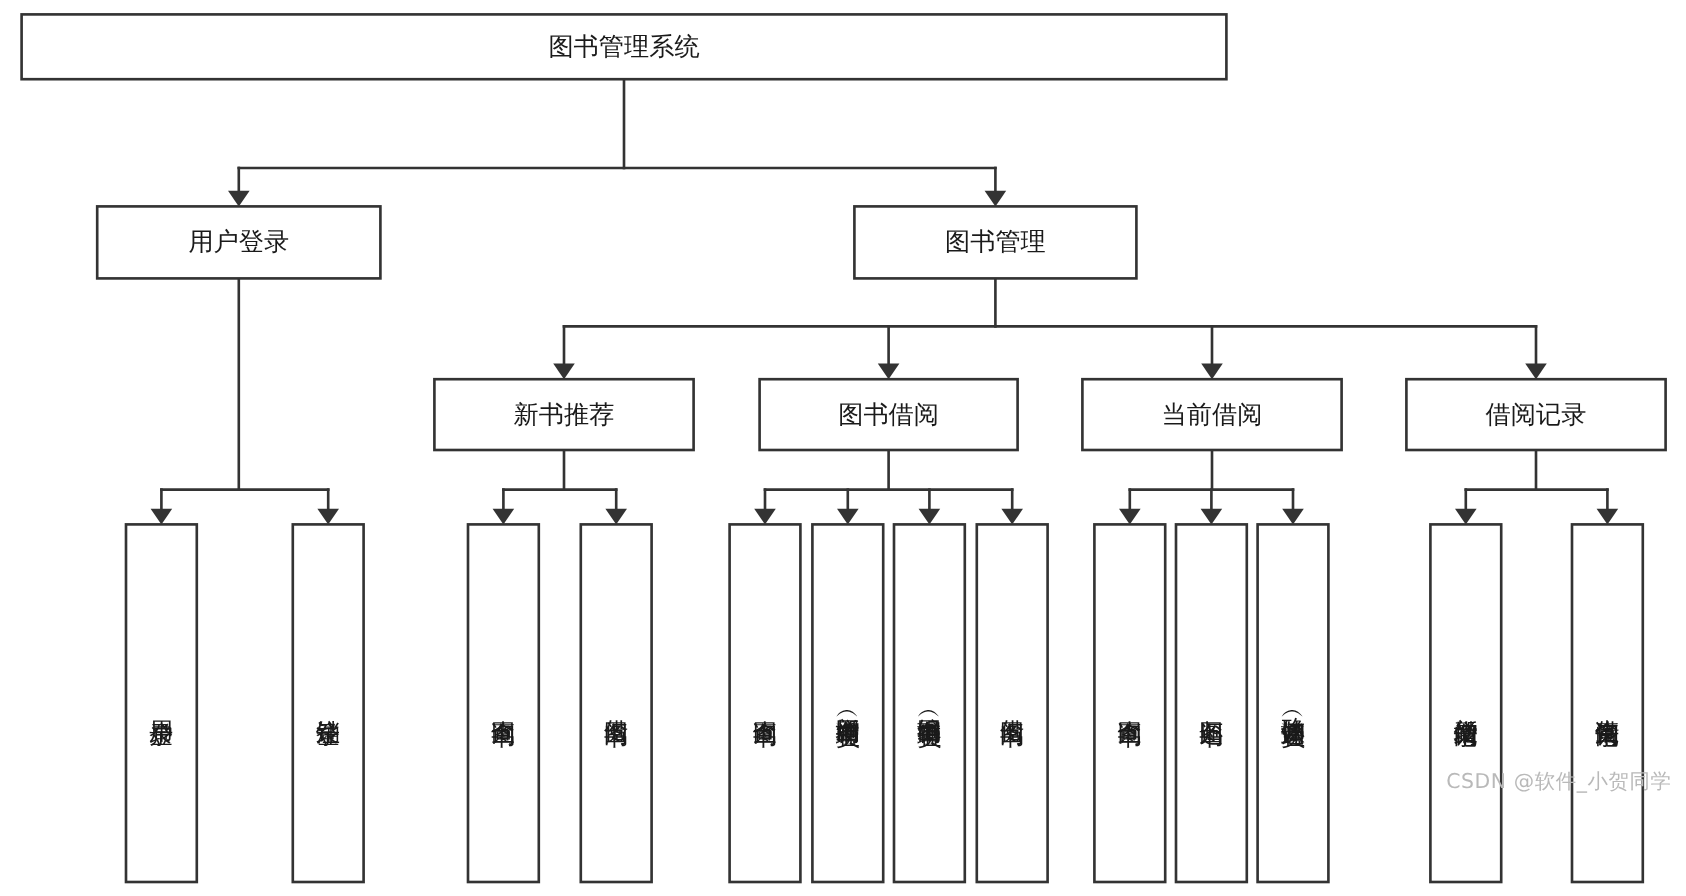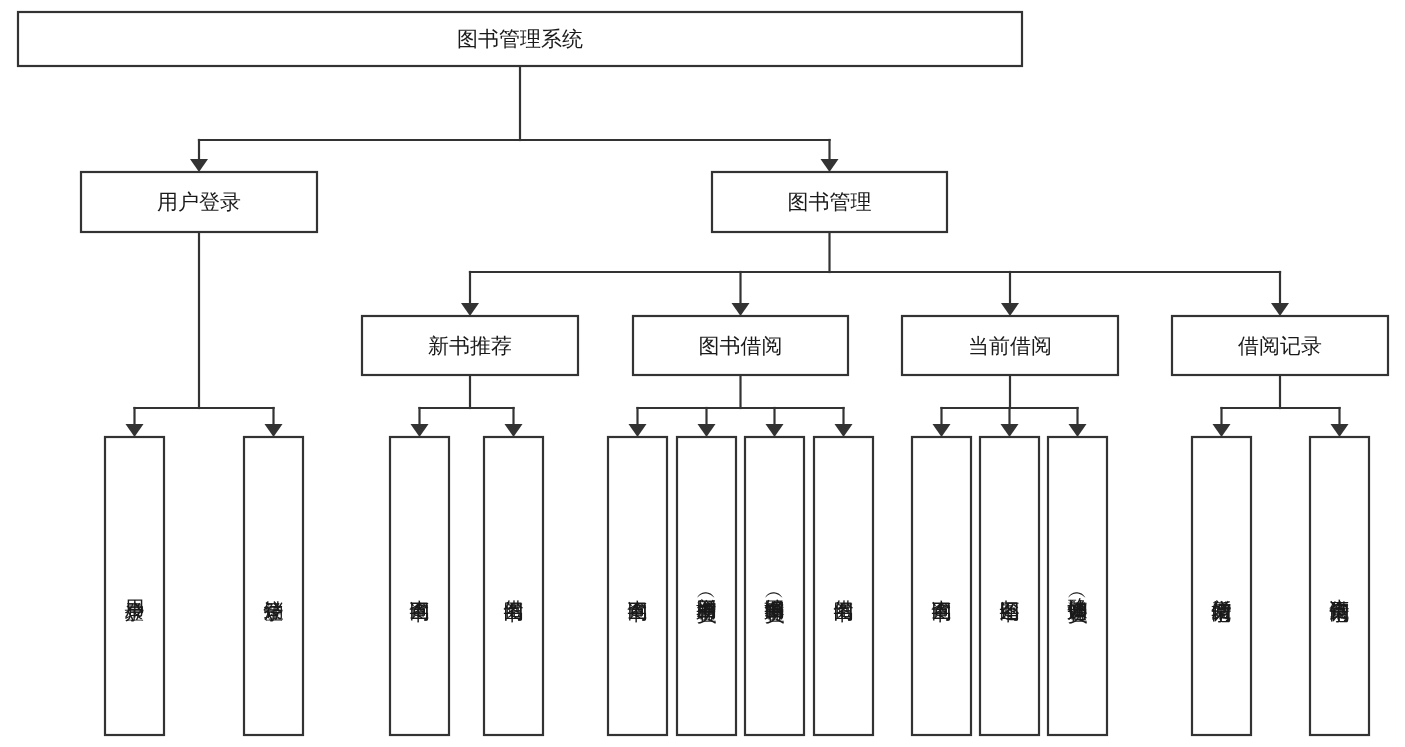--- a/index.html
+++ b/index.html
@@ -175,13 +175,14 @@
       <div class="node-label-v" style="left: 608px; top: 437px; width: 59px; height: 298px;">查询图书</div>
       <div class="node-label-v" style="left: 677px; top: 437px; width: 59px; height: 298px;">新增图书（管理员）</div>
       <div class="node-label-v" style="left: 745px; top: 437px; width: 59px; height: 298px;">编辑图书（管理员）</div>
       <div class="node-label-v" style="left: 814px; top: 437px; width: 59px; height: 298px;">借阅图书</div>
       <div class="node-label-v" style="left: 912px; top: 437px; width: 59px; height: 298px;">查询图书</div>
       <div class="node-label-v" style="left: 980px; top: 437px; width: 59px; height: 298px;">归还图书</div>
       <div class="node-label-v" style="left: 1048px; top: 437px; width: 59px; height: 298px;">确认归还（管理员）</div>
       <div class="node-label-v" style="left: 1192px; top: 437px; width: 59px; height: 298px;">新增借阅记录</div>
       <div class="node-label-v" style="left: 1310px; top: 437px; width: 59px; height: 298px;">查询借阅记录</div>
     </div>
+  <div class="watermark">CSDN @软件_小贺同学</div>
 </div>
 
 </body></html>

